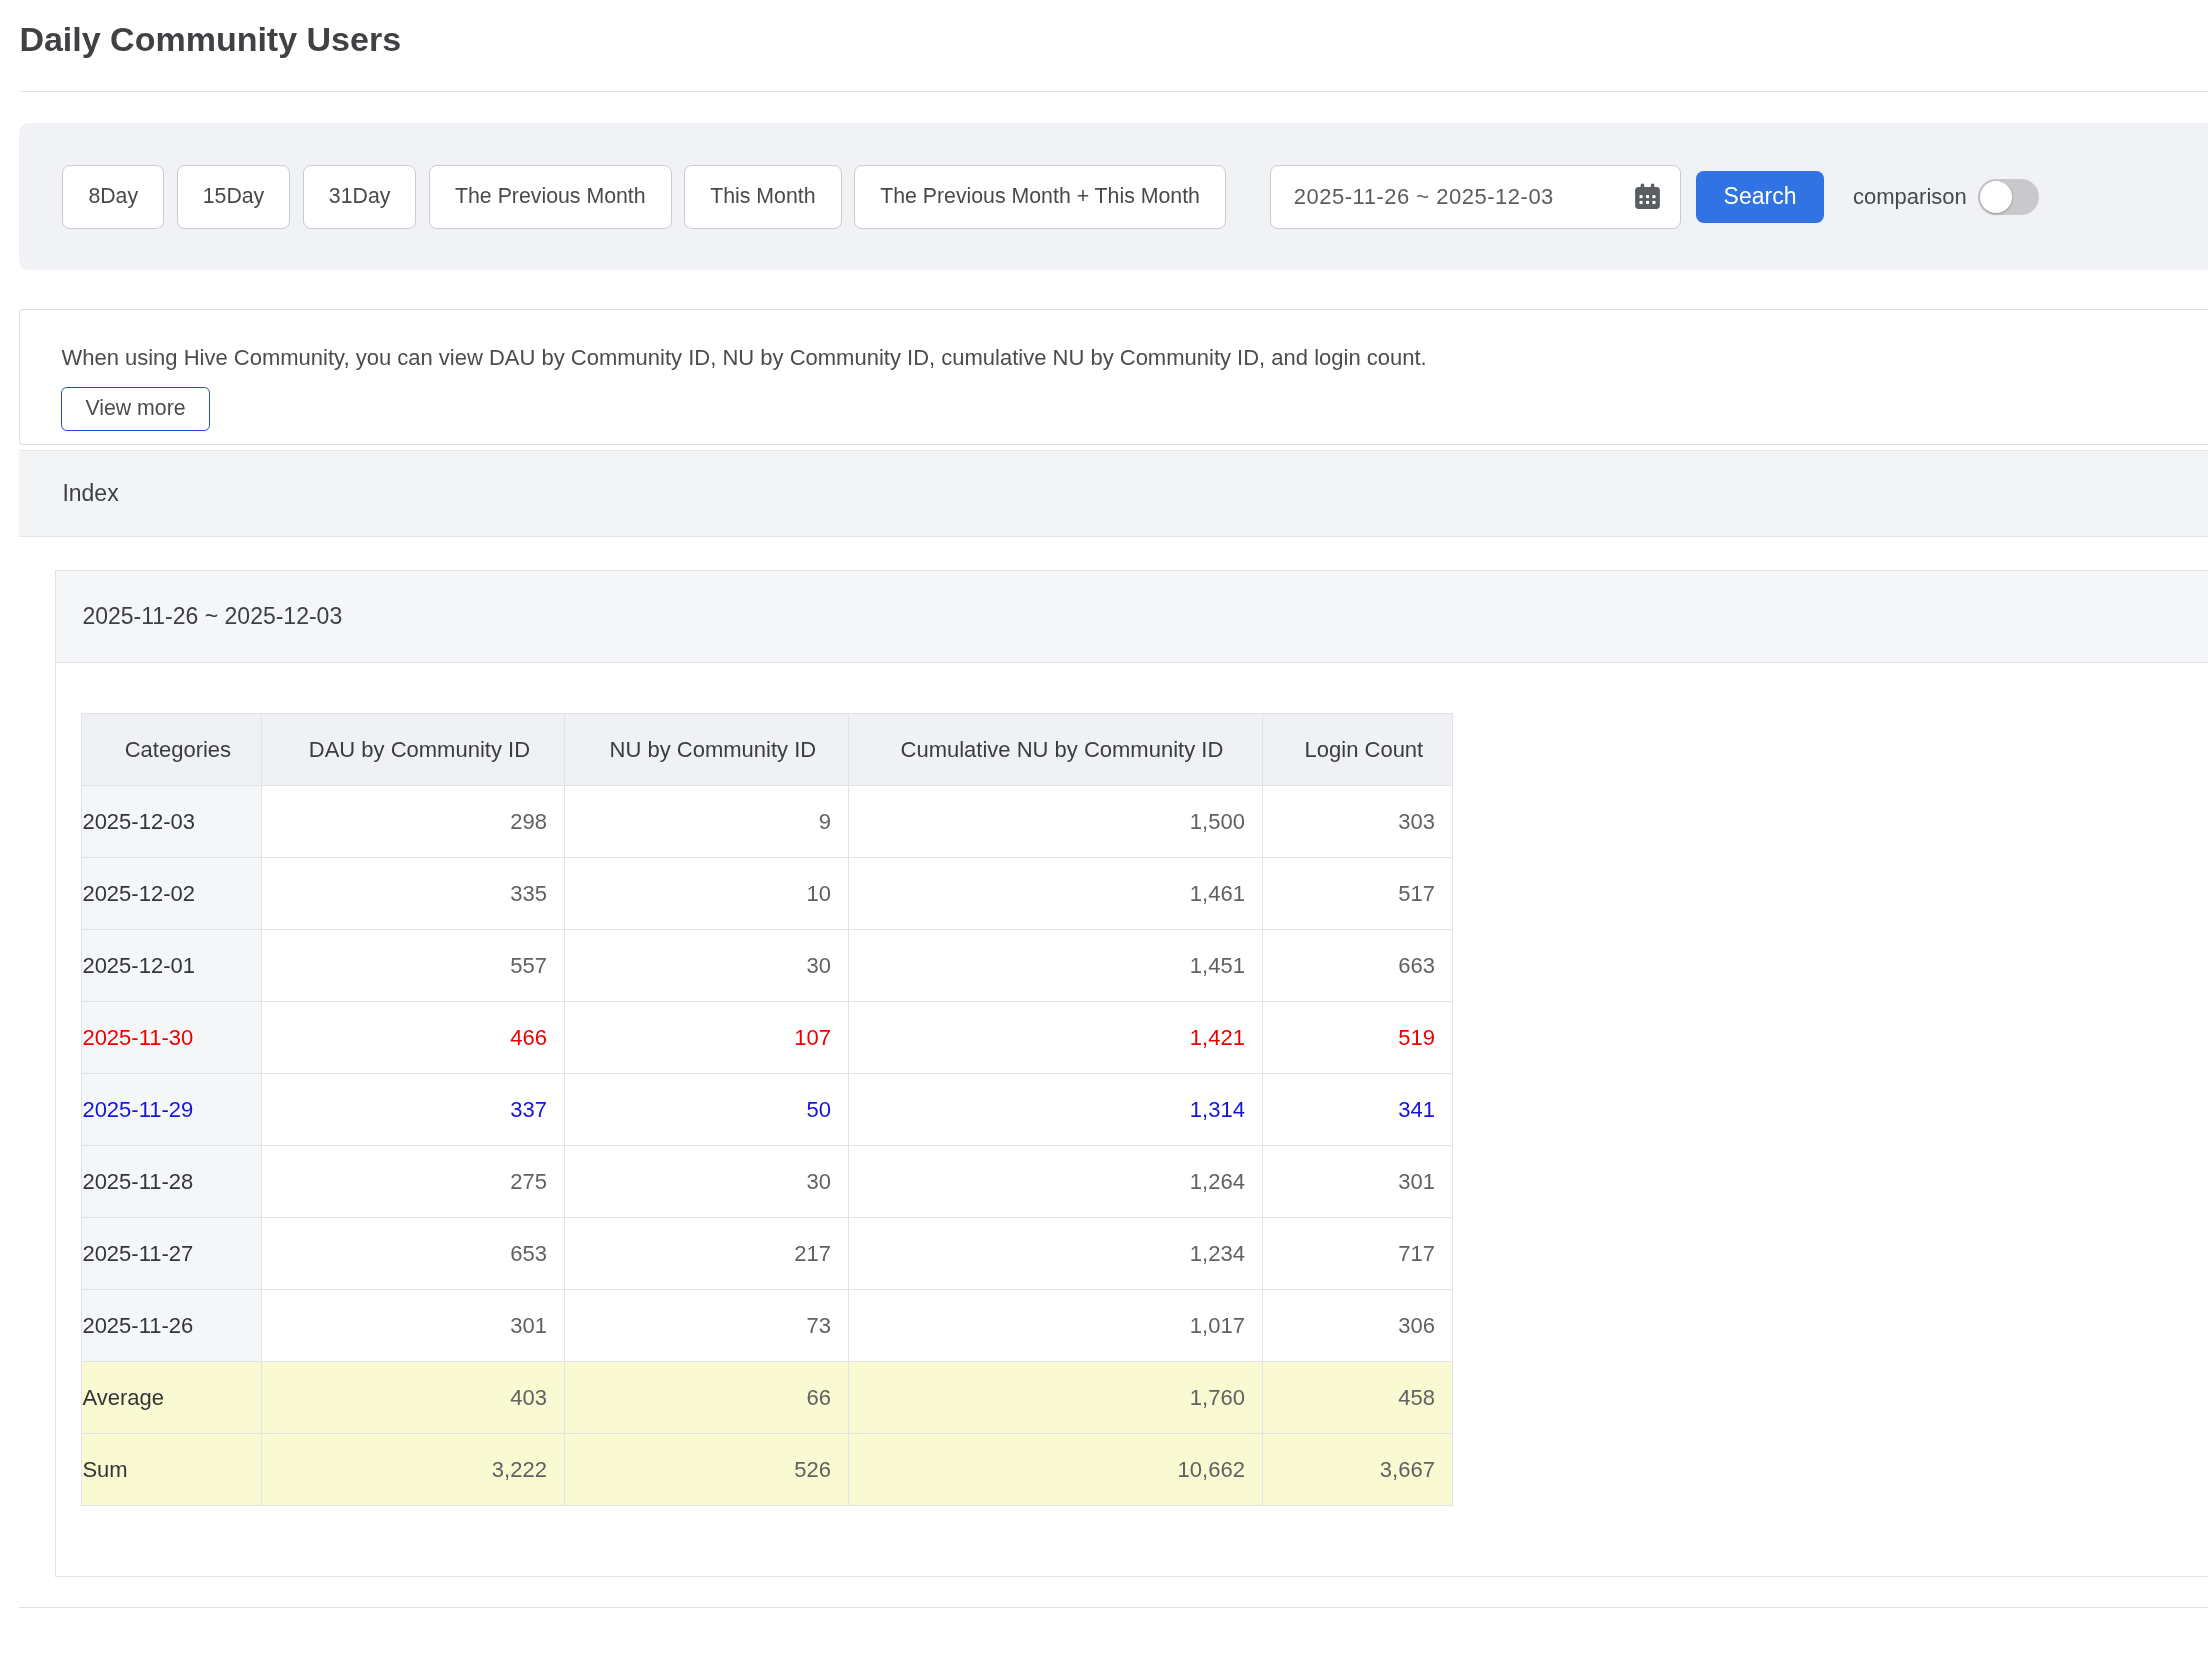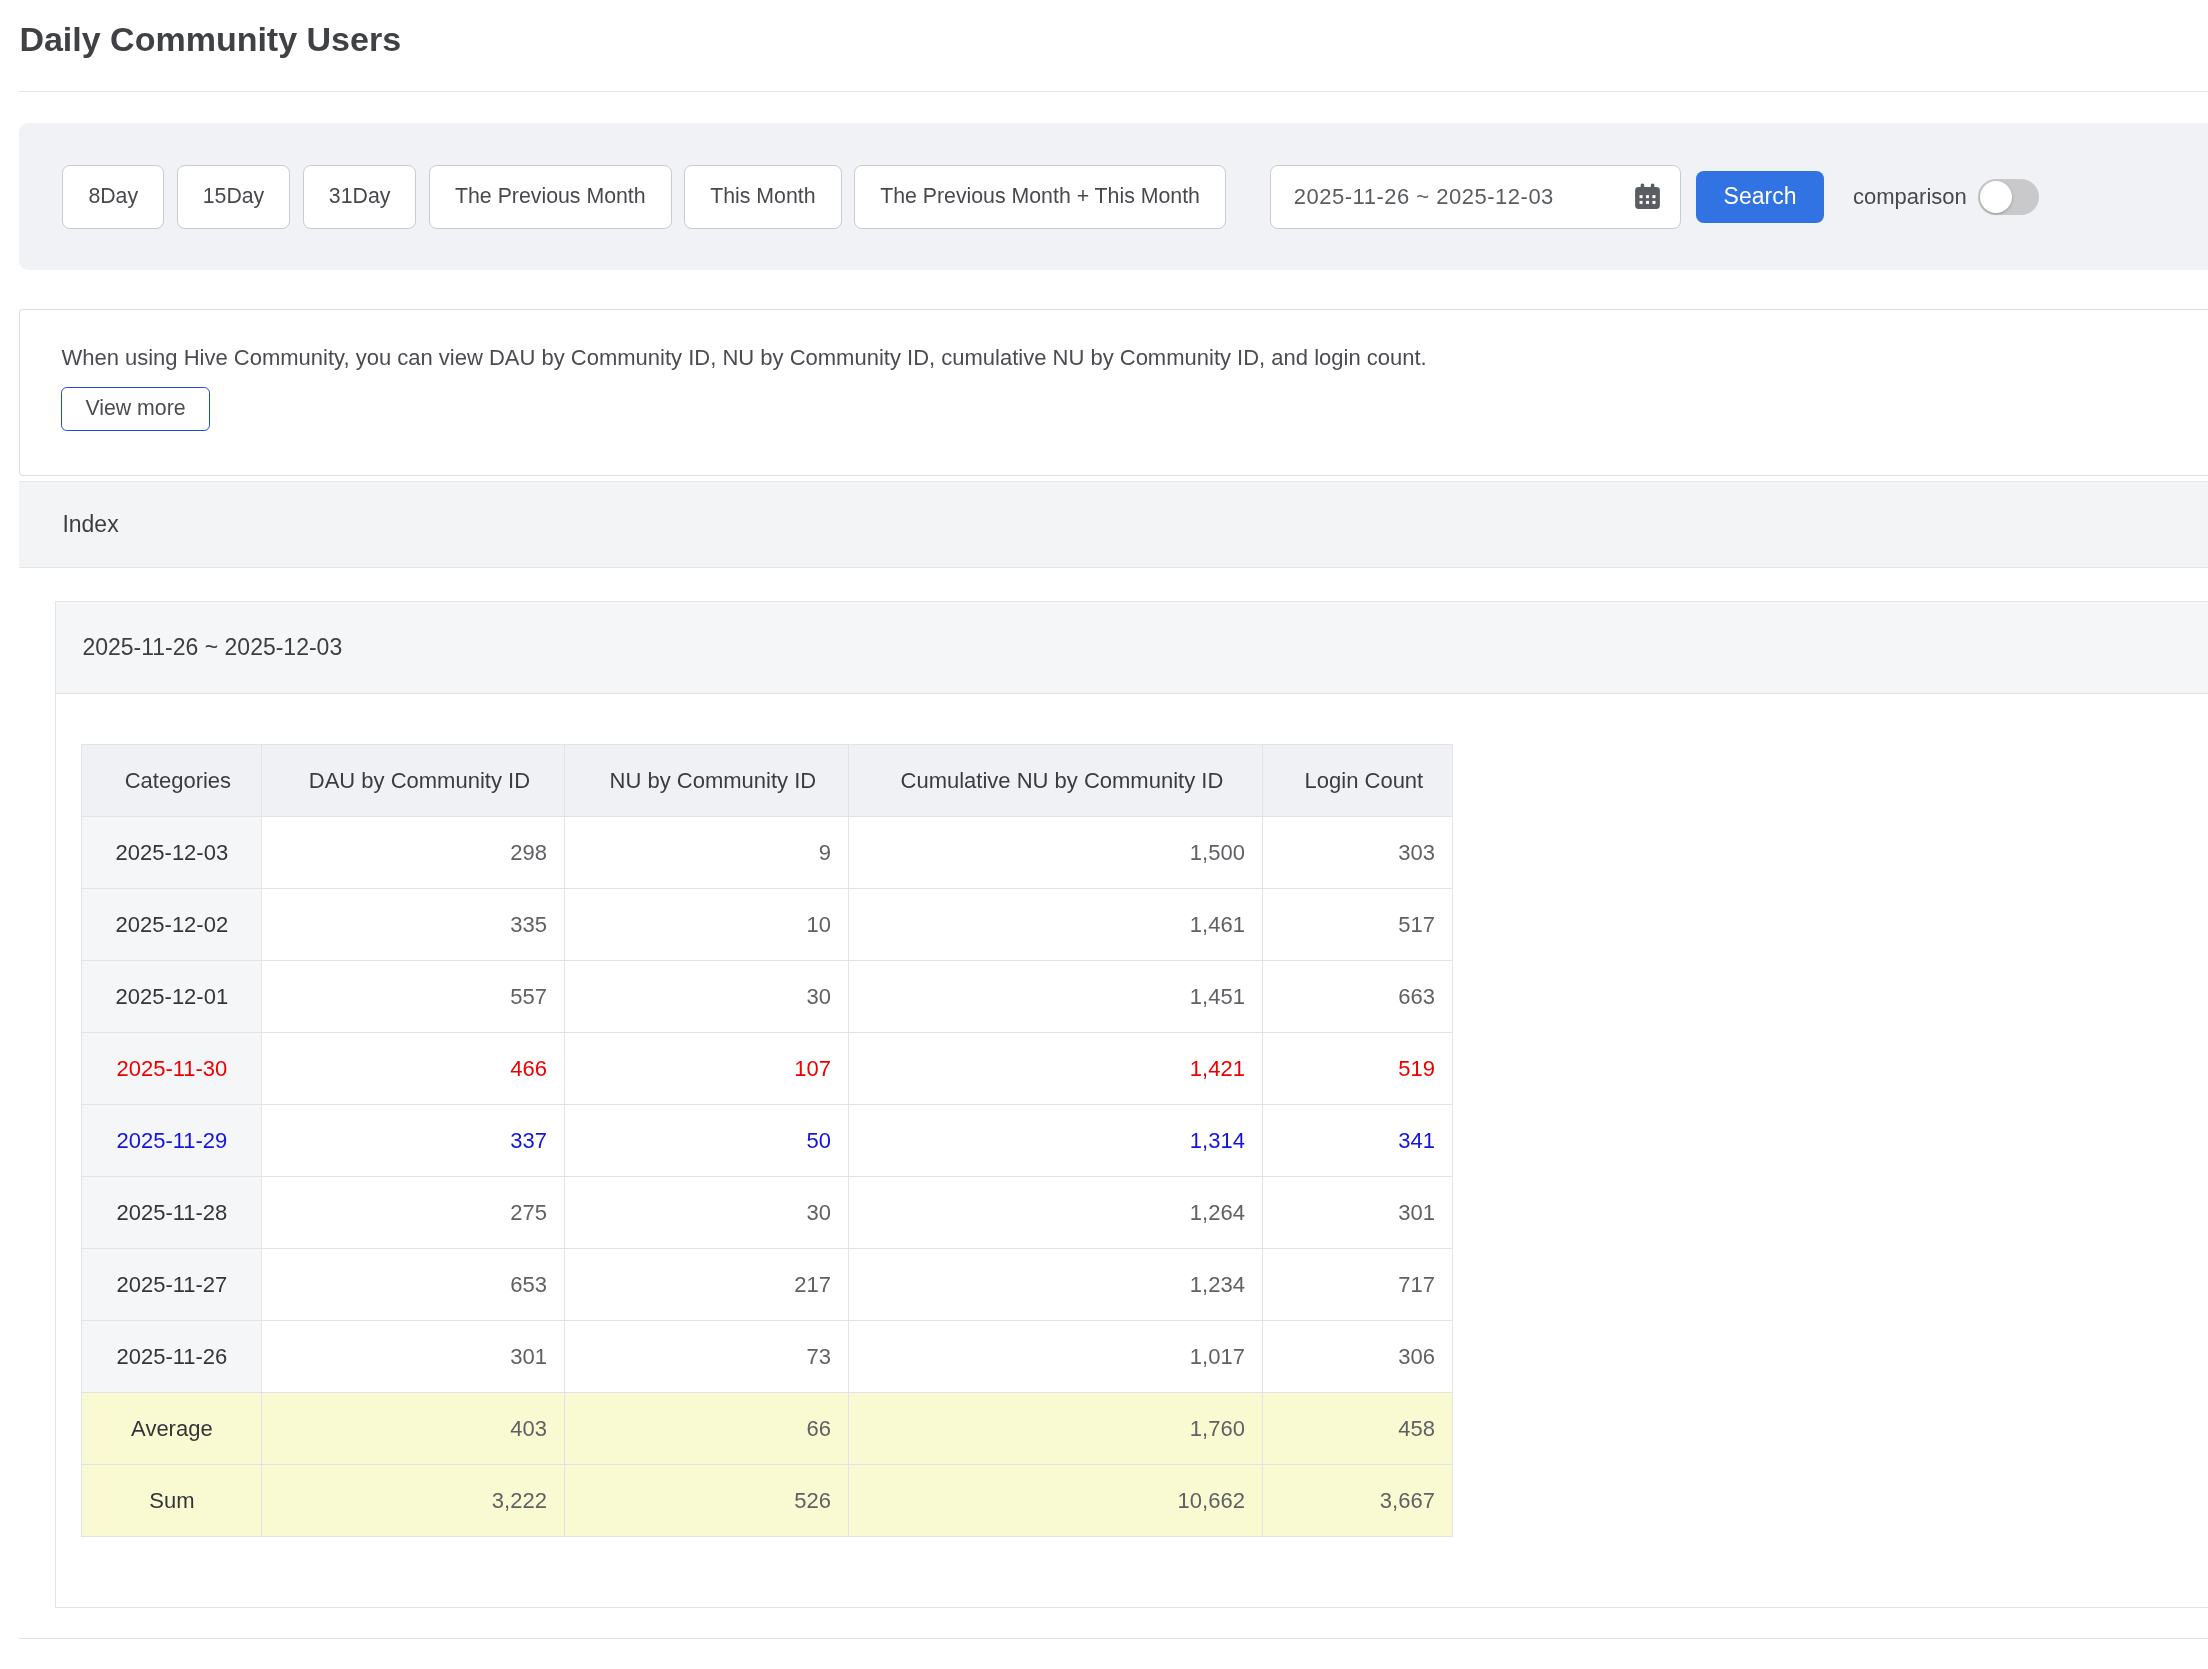--- a/index.html
+++ b/index.html
@@ -47,21 +47,21 @@
     margin-left:11.6px; width:61px; height:36px; background:#c9c9cb;
     border-radius:18.4px; position:relative; cursor:pointer;
   }
   .toggle .knob {
     position:absolute; left:1.9px; top:1.9px; width:32px; height:32px;
     border-radius:50%; background:#ffffff; box-shadow:0 1px 2.9px rgba(0,0,0,.25);
   }
 
   
   .info-box {
-    margin-top:39px; height:167px;
+    margin-top:39px; height:136px;
     border:1px solid #dcdee1; border-radius:3.9px 0 0 3.9px; border-right:none;
     padding:35px 0 0 41px;
   }
   .info-text { margin:0; font-size:22px; color:#4a4c50; }
   .view-more-btn {
     margin-top:15.5px; height:44px; padding:0 23px;
     background:#ffffff; border:1px solid #1d4ed8; border-radius:5.8px;
     font-size:21.3px; color:#4a4c50; font-family:inherit; cursor:pointer;
   }
 
@@ -80,21 +80,21 @@
     height:92px; background:#f5f6f8; border-bottom:1px solid #e3e4e7;
     display:flex; align-items:center; padding-left:26px;
     font-size:23px; color:#3d3f42;
   }
   .card-body { padding:50px 0 70px 25px; }
 
   
   table.metrics { border-collapse:collapse; font-size:22px; table-layout:fixed; }
   .metrics th, .metrics td { border:1px solid #e2e3e6; height:72px; padding:0; }
   .metrics th { background:#f0f1f4; font-weight:400; color:#3a3c3f; text-align:center;padding-left:12px; }
-  .metrics td.cat { background:#f5f6f8; text-align:center; color:#333538; }
+  .metrics td.cat { background:#f5f6f8; color:#333538; }
   .metrics td.num { background:#ffffff; text-align:right; padding-right:17.5px; color:#5f6164; }
   .metrics tr.sun td { color:#ee0000; }
   .metrics tr.sat td { color:#1414dd; }
   .metrics tr.summary td { background:#fafad2; }
   .metrics tr.summary td.cat { color:#333538; }
 </style>
 </head>
 <body>
 
 <div class="page">

